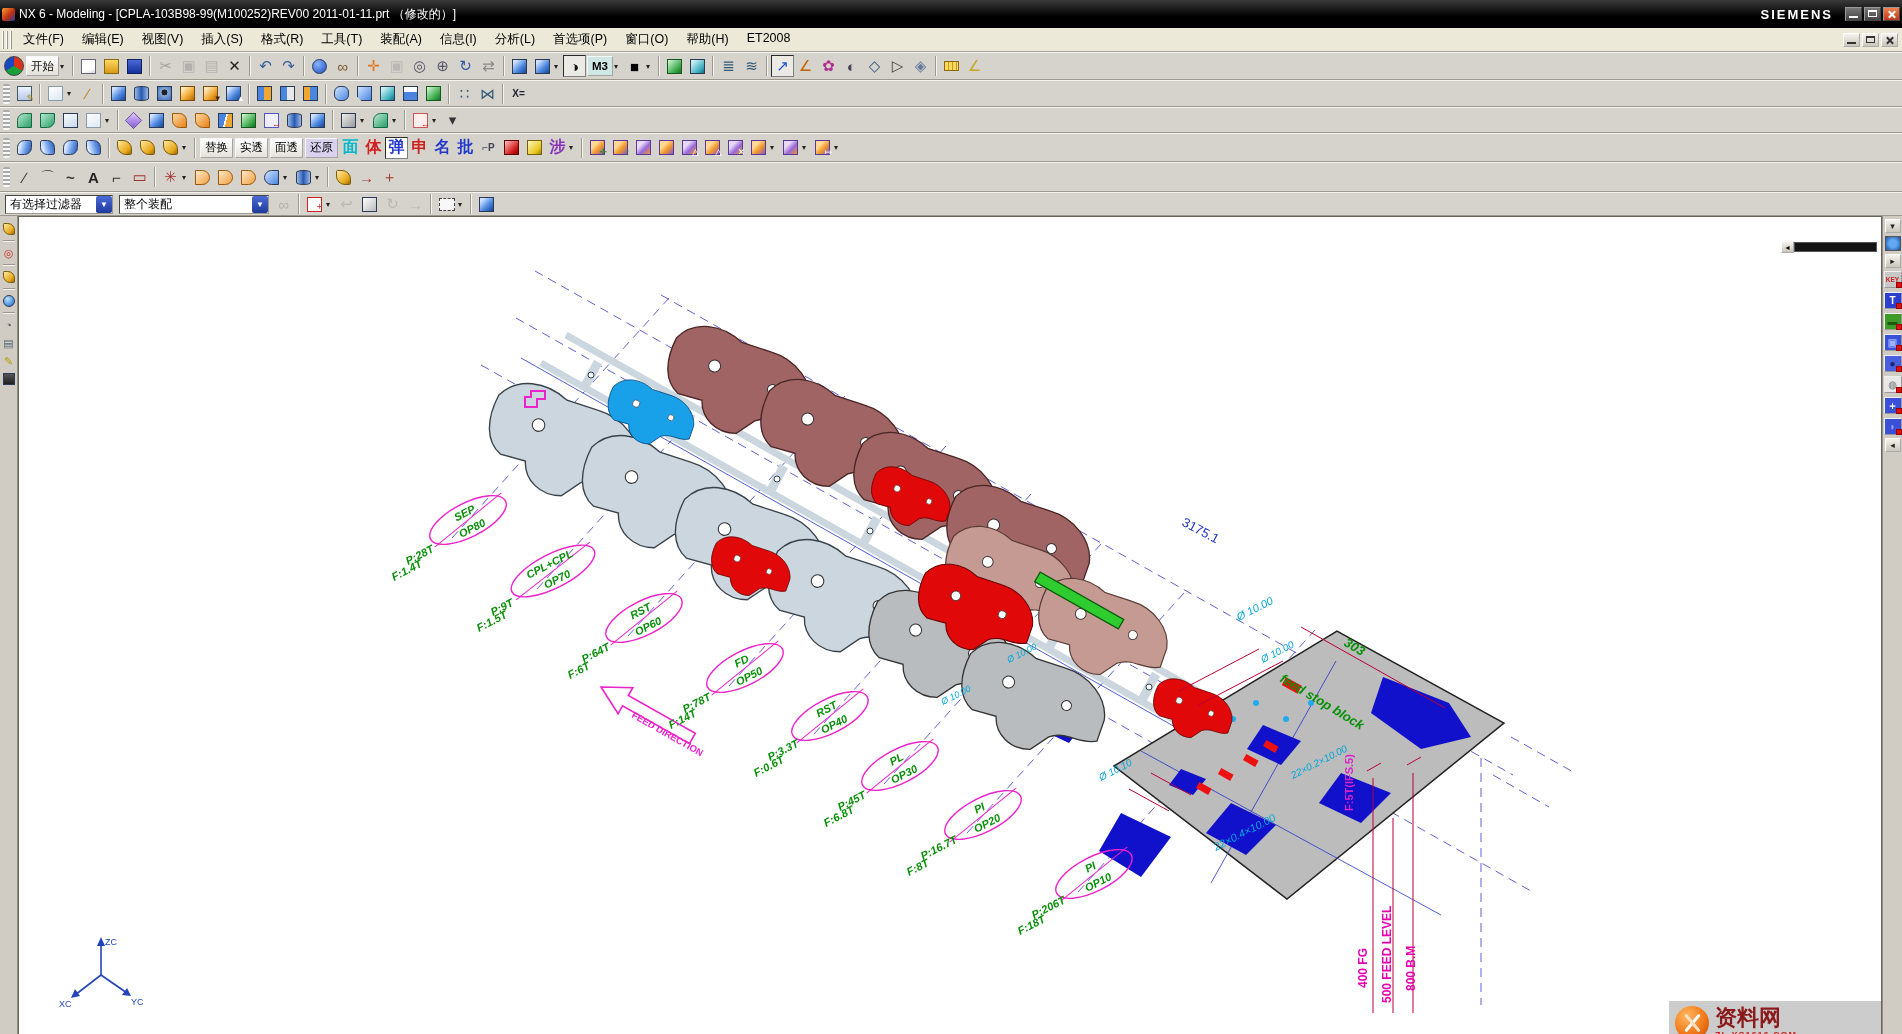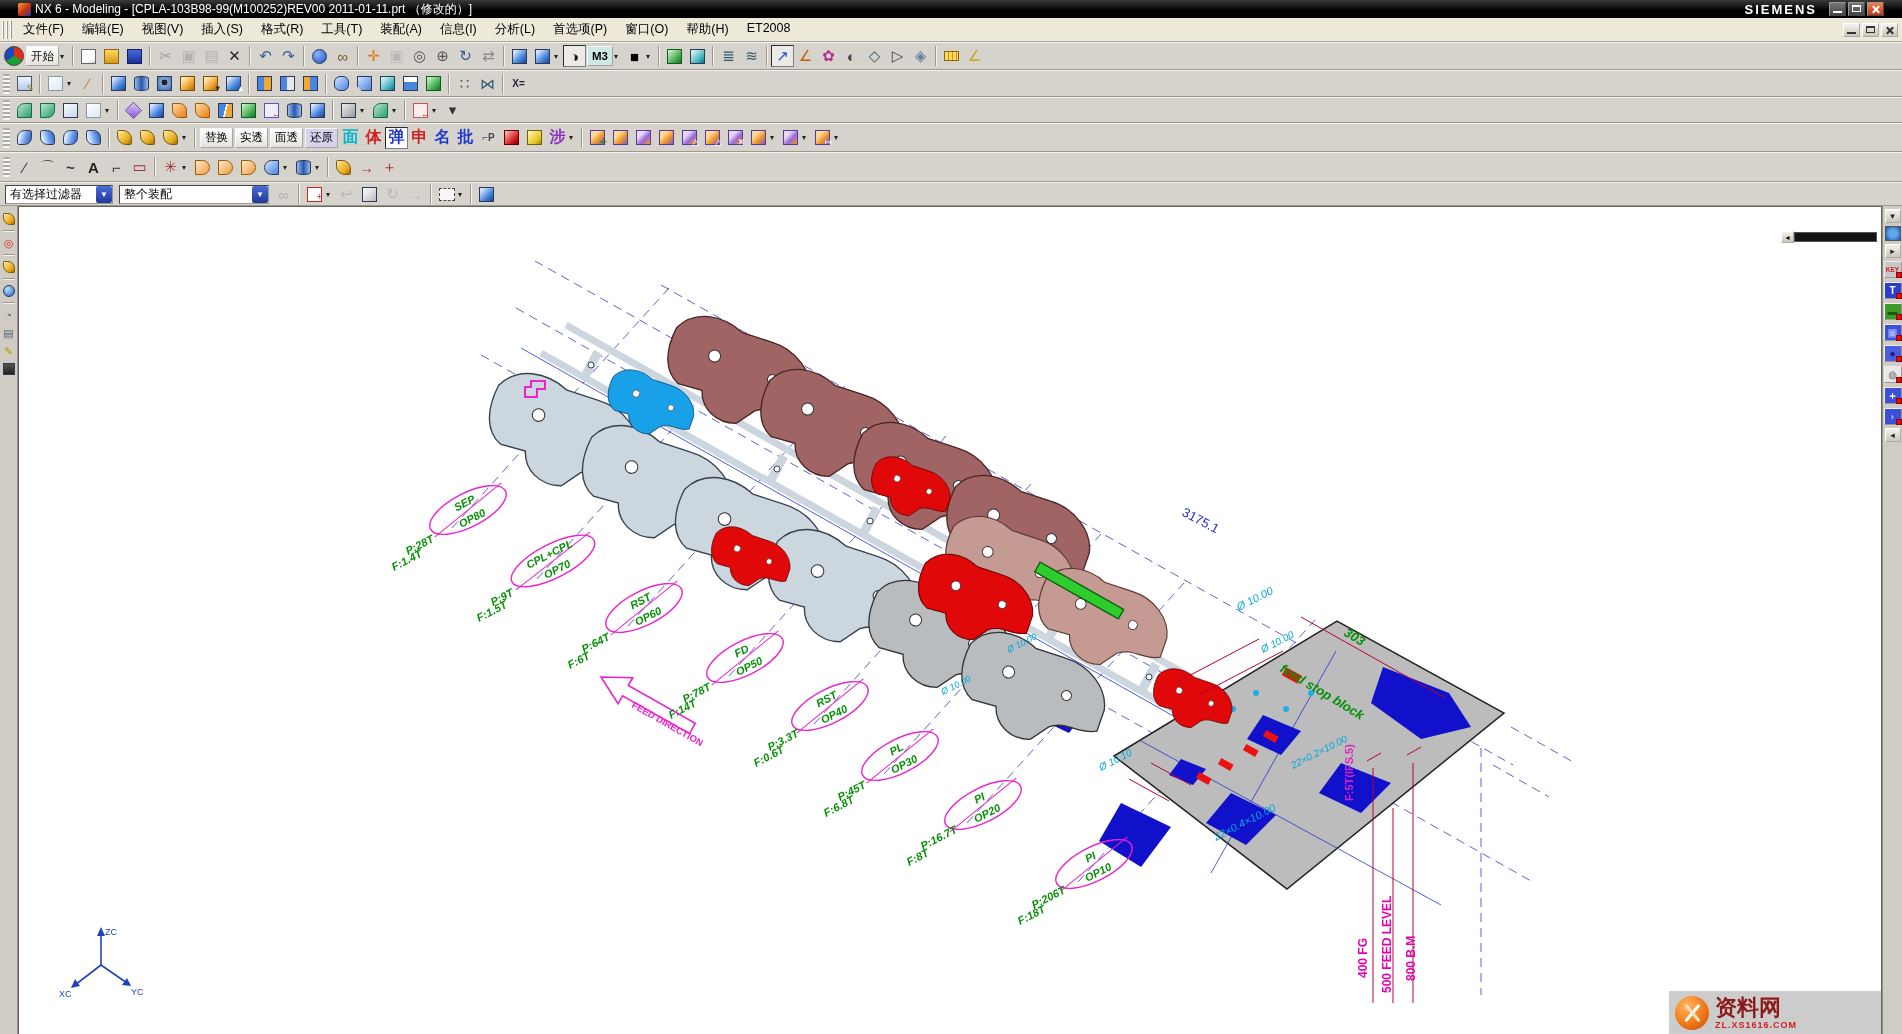--- a/index.html
+++ b/index.html
@@ -1,21 +1,21 @@
 <!DOCTYPE html>
 <html><head>
 <meta charset="utf-8">
 <style>
   * { margin:0; padding:0; box-sizing:border-box; }
   html,body { width:1902px; height:1034px; overflow:hidden;
     font-family:"Liberation Sans", sans-serif; background:#d4d0c8; }
 
   
-  .titlebar { height:18px; background:linear-gradient(#3a3a3a,#000 60%); color:#fff;
-    display:flex; align-items:center; padding:0 18px; font-size:12px; }
+  .titlebar { height:28px; background:linear-gradient(#3a3a3a,#000 60%); color:#fff;
+    display:flex; align-items:center; padding:0 2px; font-size:12px; }
   .app-ic { width:13px; height:13px; margin-right:4px;
     background:linear-gradient(135deg,#ffa030,#c03010 55%,#2040a0); border-radius:2px; }
   .titletext { flex:0 0 auto; white-space:nowrap; }
   .brand { margin-left:auto; font-weight:bold; letter-spacing:2px; font-size:13px; color:#fff; margin-right:10px; }
   .winbtn { width:17px; height:14px; margin-left:2px; background:linear-gradient(#777,#444);
     border:1px outset #999; position:relative; }
   .winbtn.close { background:linear-gradient(#f08050,#c03818); }
   .winbtn.min::after { content:""; position:absolute; left:3px; right:3px; bottom:2px; height:2px; background:#fff; }
   .winbtn.max::after { content:""; position:absolute; left:3px; top:2px; right:3px; bottom:3px; border:1px solid #fff; border-top-width:2px; }
   .winbtn.close::before,.winbtn.close::after { content:""; position:absolute; left:7px; top:2px; width:2px; height:9px; background:#fff; }

